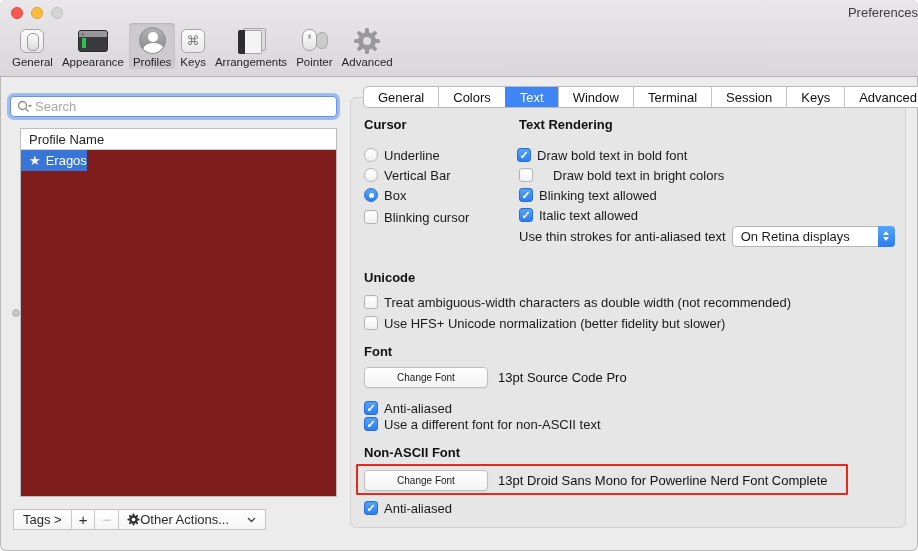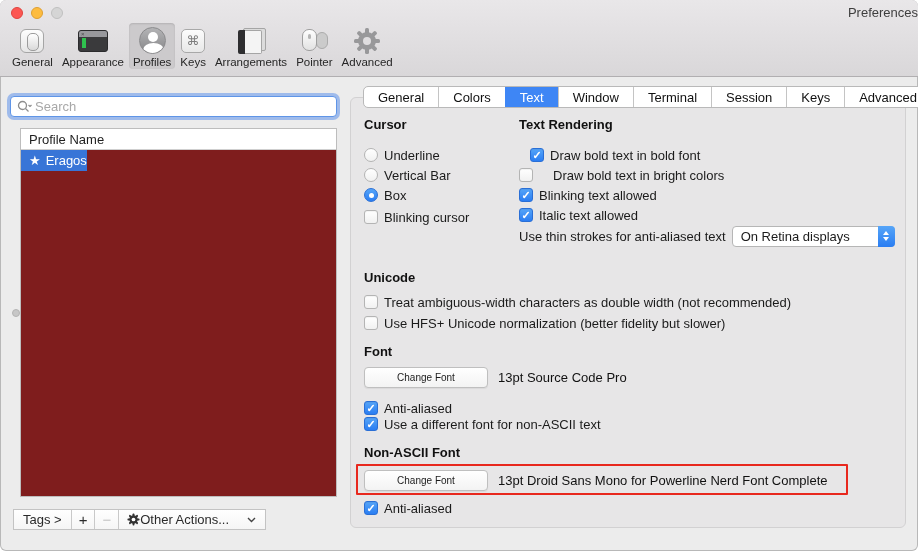--- a/index.html
+++ b/index.html
@@ -222,21 +222,21 @@
     <div class="row" style="left:13px; top:87px;">
       <span class="radio selected"></span>
         <span>Box</span>
     </div>
     <div class="row" style="left:13px; top:109px;">
       <span class="cb"></span>
         <span>Blinking cursor</span>
     </div>
 
     <div class="sec-hdr" style="left:168px; top:19px;">Text Rendering</div>
-    <div class="row" style="left:179px; top:47px;">
+    <div class="row" style="left:166px; top:47px;">
       <span class="cb checked"></span>
         <span>Draw bold text in bold font</span>
     </div>
     <div class="row" style="left:168px; top:67px;gap:20px;">
       <span class="cb"></span>
         <span>Draw bold text in bright colors</span>
     </div>
     <div class="row" style="left:168px; top:87px;">
       <span class="cb checked"></span>
         <span>Blinking text allowed</span>

